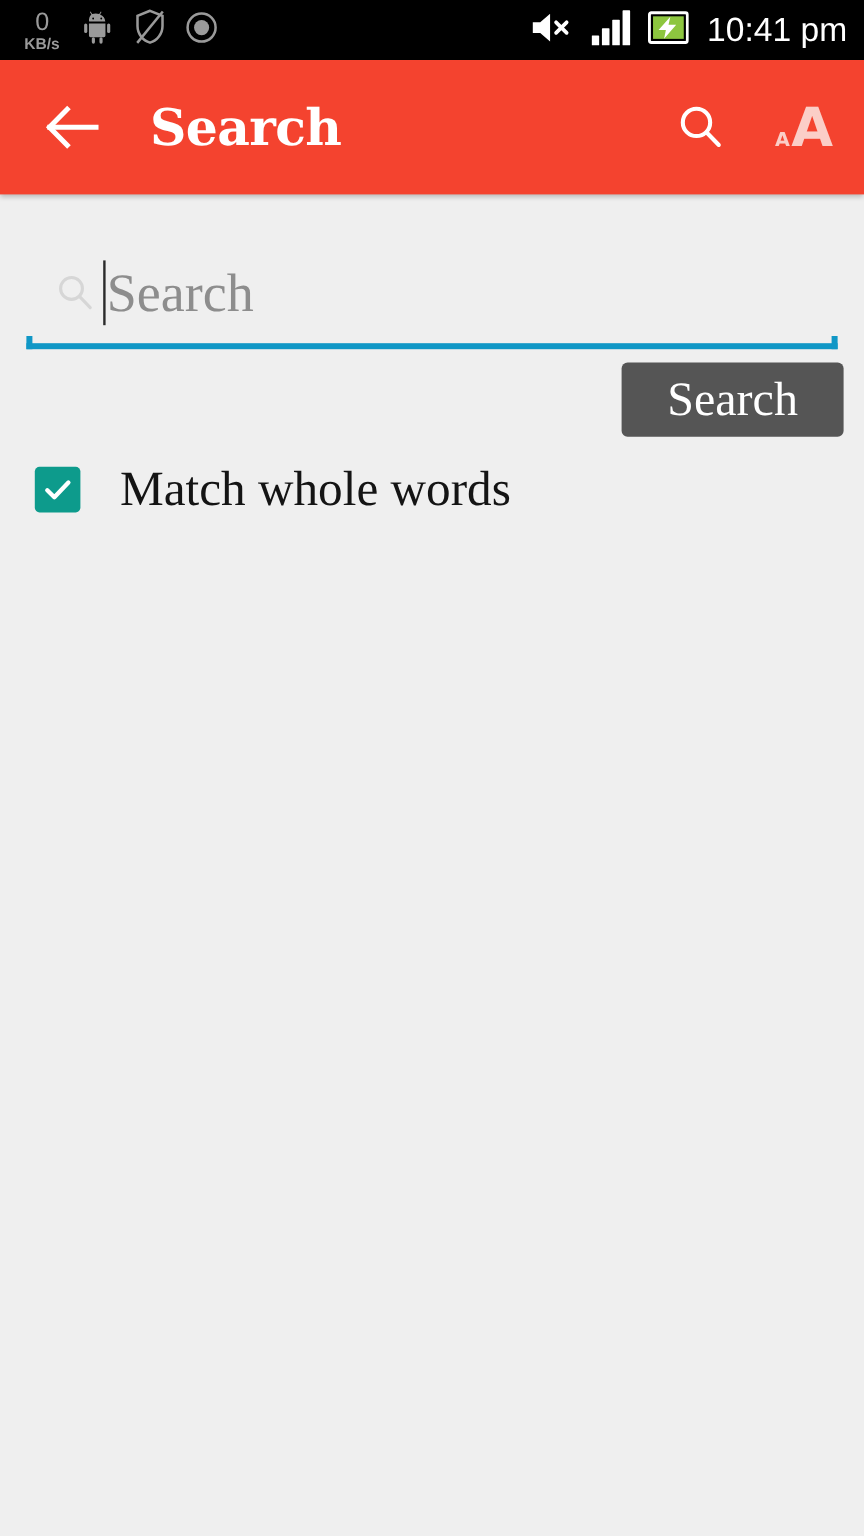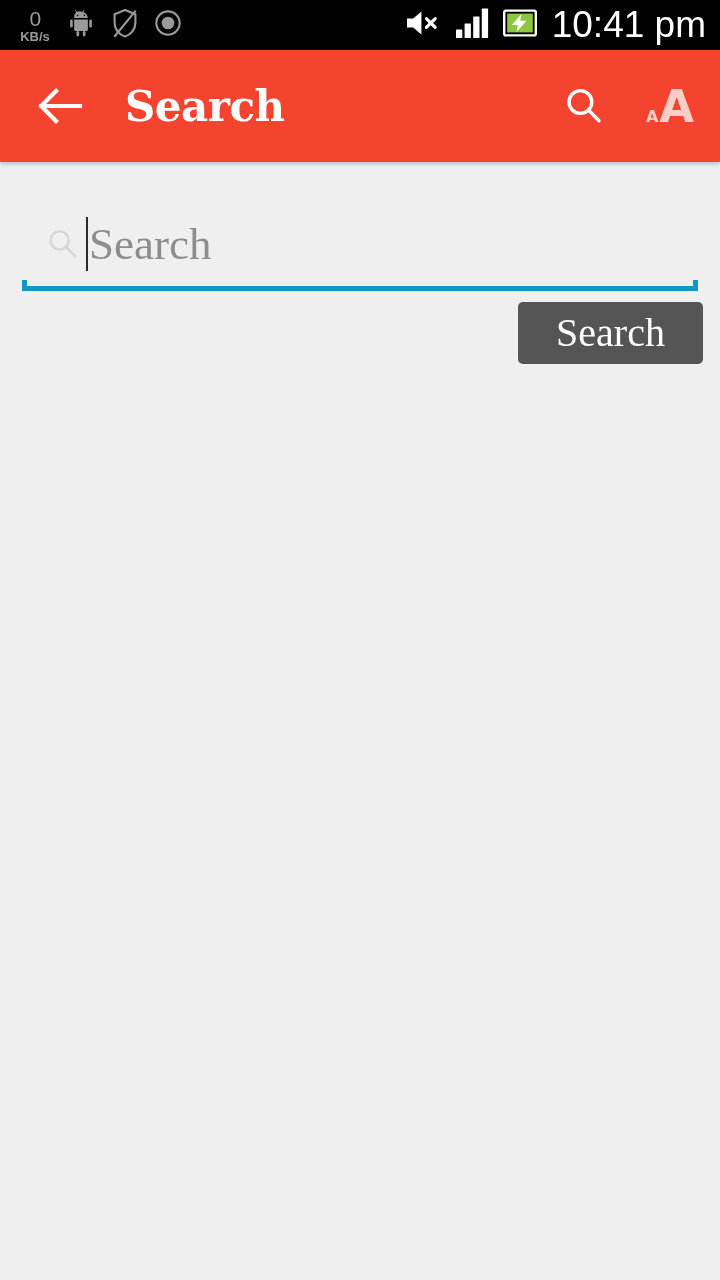--- a/index.html
+++ b/index.html
@@ -66,21 +66,21 @@
   .netspeed .unit {
     font-size: 13px;
     font-weight: 700;
     margin-top: 1px;
     text-align: center;
   }
   .sb-icon { display: block; }
   .clock {
     color: #ffffff;
     font-family: "Liberation Sans", sans-serif;
-    font-size: 37px;
+    font-size: 28px;
     font-weight: 400;
     letter-spacing: 0px;
     margin-left: 2px;
     white-space: nowrap;
   }
 
   
   .appbar {
     position: absolute;
     top: 50px; left: 0;
@@ -361,16 +361,24 @@
         <span class="tick-l"></span>
         <span class="bar"></span>
         <span class="tick-r"></span>
       </div>
     </div>
 
     <button class="search-button">
       <span>Search</span>
     </button>
 
+    <div class="checkbox-row">
+      <span class="checkbox">
+        <svg width="30" height="30" viewBox="0 0 30 30" fill="none" stroke="#ffffff" stroke-width="3.6" stroke-linecap="round" stroke-linejoin="round">
+          <polyline points="6.4,15.6 12.3,21.4 24,9.1"></polyline>
+        </svg>
+      </span>
+      <span class="checkbox-label">Match whole words</span>
+    </div>
 
   </div>
 
 </div>
 
 </body></html>

